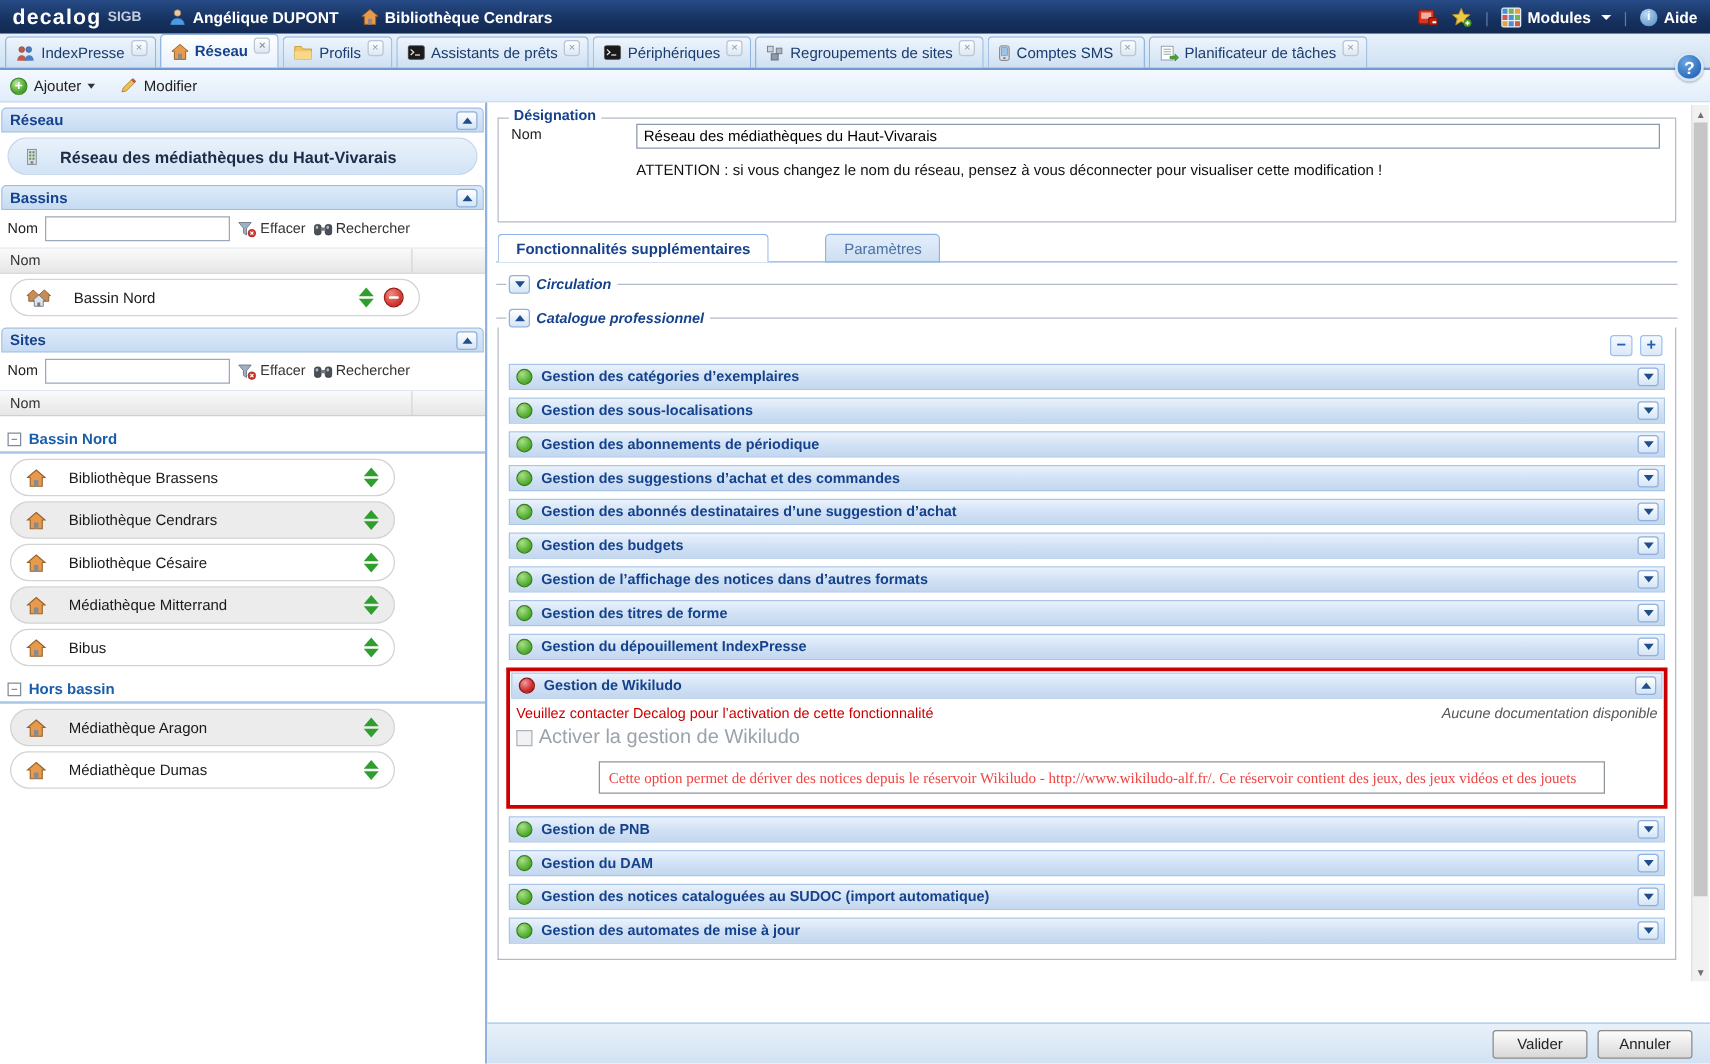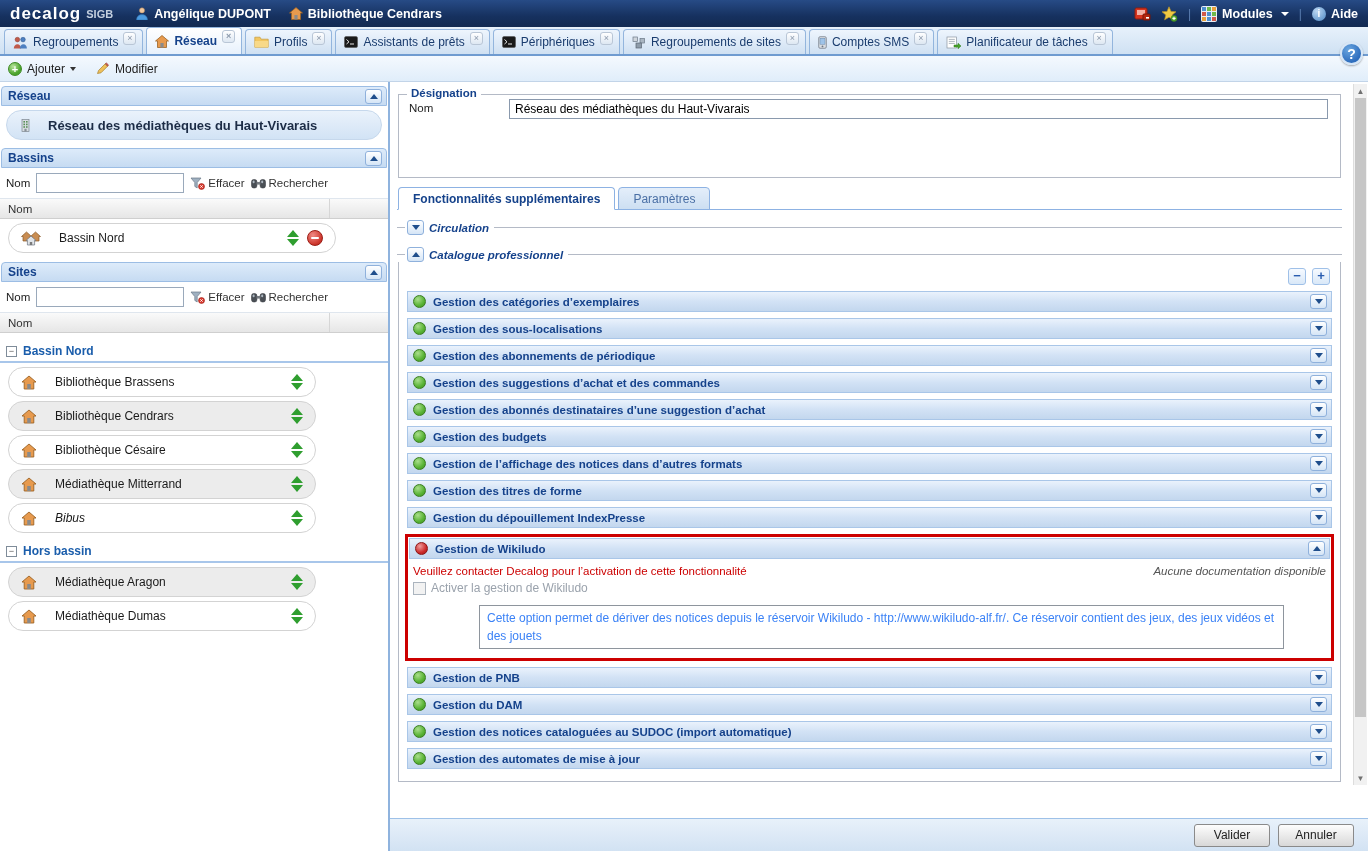--- a/index.html
+++ b/index.html
@@ -72,21 +72,21 @@
   
   .fieldset { position:relative; border:1px solid #b4bac6; margin:10px 1px 0 1px; padding:4px 10px 8px 10px; }
   .fieldset > .legend { position:absolute; top:-8px; left:8px; background:#fff; padding:0 4px; font-weight:bold; font-size:11.5px; color:#15428b; }
   .designation { height:84px; }
   .des-row { display:flex; align-items:flex-start; }
   .des-row .lbl { width:100px; font-size:11.5px; color:#222; padding-top:3px; }
   .des-row input { flex:1; height:20px; border:1px solid #8a99ad; padding:2px 5px; font-size:12px; font-family:"Liberation Sans",sans-serif; margin-right:2px; }
   .warning { margin:10px 0 0 100px; font-size:12px; color:#111; }
 
   
-  .main-tabs { display:flex; margin-top:8px; padding-left:1px; position:relative; }
+  .main-tabs { display:flex; margin-top:8px; padding-left:1px; position:relative;gap:42px; }
   .mtab { padding:4px 14px 3px 14px; border:1px solid #8db2e3; border-radius:4px 4px 0 0; margin-right:3px; font-size:12px; position:relative; top:1px; }
   .mtab.active { background:#fff; font-weight:bold; color:#15428b; border-bottom:1px solid #fff; z-index:2; }
   .mtab.inactive { background:linear-gradient(#e4eefa,#cddff2); color:#4a6fa5; }
   .mtab-line { border-top:1px solid #8db2e3; }
 
   
   .legend-row { display:flex; align-items:center; margin-top:10px;font-style:italic; }
   .legend-row .stub { width:8px; border-top:1px solid #b4bac6; }
   .legend-row .line { flex:1; border-top:1px solid #b4bac6; }
   .legend-row .sec-label { font-weight:bold; font-size:11.5px; color:#15428b; margin:0 5px; }
@@ -103,22 +103,22 @@
   .status-dot.red { background:radial-gradient(circle at 35% 30%, #ef9d9d, #cc2b2b 60%, #a01818); border:1px solid #8c1515; }
   .feature-label { margin-left:7px; font-weight:bold; font-size:11.5px; color:#15428b; }
   .feature-bar .sq-btn { margin-left:auto; }
   .wikiludo-wrap { border:3px solid #cc0000; margin:0 -2px 6px -2px; padding:1px; background:#fff; }
   .wikiludo-wrap .feature-bar { margin-bottom:0; }
   .wk-row1 { display:flex; align-items:center; margin-top:6px; padding:0 4px; }
   .wk-msg { color:#cc0000; font-size:11.5px; }
   .wk-doc { margin-left:auto; font-style:italic; color:#555; font-size:11.5px; }
   .wk-row2 { display:flex; align-items:center; gap:5px; margin-top:4px; padding:0 4px; }
   .wk-check { width:13px; height:13px; border:1px solid #abb4be; background:#f2f2f2; }
-  .wk-check-label { color:#9aa2ac; font-size:12px; }
-  .wk-desc { margin:10px 46px 8px 70px; border:1px solid #8e959d; background:#fff; padding:3px 7px; font-size:12px; line-height:1.5; color:#3b82f6; }
+  .wk-check-label { color:#9aa2ac; font-size:16px; }
+  .wk-desc { margin:10px 46px 8px 70px; border:1px solid #8e959d; background:#fff; padding:3px 7px; font-size:12px; line-height:1.5; color:#ef4444;font-family:Liberation Serif, serif; }
 
   
   .footer { height:33px; background:linear-gradient(#e8f1fa,#d2e2f3); border-top:1px solid #9ec1e8; display:flex; justify-content:flex-end; align-items:center; gap:8px; padding-right:14px; }
   .btn { min-width:76px; height:23px; border:1px solid #8a8a8a; border-radius:3px; background:linear-gradient(#fdfdfd,#d8d8d8); font-size:12px; color:#222; font-family:"Liberation Sans",sans-serif; }
 
   
   .v-scrollbar { position:absolute; top:2px; right:1px; bottom:66px; width:14px; background:#f1f1f1; border-left:1px solid #ddd; display:flex; flex-direction:column; }
   .sb-arrow { height:14px; display:flex; align-items:center; justify-content:center; color:#707070; font-size:8px; background:#f1f1f1; }
   .sb-track { flex:1; position:relative; }
   .sb-thumb { position:absolute; top:0; left:1px; right:1px; height:92%; background:#c6c6c6; }
@@ -192,21 +192,21 @@
 <div class="tabstrip" id="window-tabs">
     <div class="wtab">
       <span class="wicon">
         <svg width="15" height="13" viewBox="0 0 15 13">
           <circle cx="4.4" cy="3.6" r="2.3" fill="#c05a4a" stroke="#8a3a2c" stroke-width="0.5"></circle>
           <circle cx="10" cy="3.6" r="2.3" fill="#4d7fc0" stroke="#2c5288" stroke-width="0.5"></circle>
           <path d="M0.8 12.5c0-2.6 1.6-4.3 3.6-4.3s3.6 1.7 3.6 4.3z" fill="#c05a4a"></path>
           <path d="M6.8 12.5c0-2.6 1.6-4.3 3.6-4.3s3.5 1.7 3.5 4.3z" fill="#4d7fc0"></path>
         </svg>
       </span>
-      <span>Regroupements</span>
+      <span>IndexPresse</span>
       <span class="wtab-close">×</span>
     </div>
     <div class="wtab active">
       <span class="wicon">
         <svg width="14" height="13" viewBox="0 0 14 13">
           <path d="M7 0.5 L13.5 6 H11.5 V12.5 H2.5 V6 H0.5 Z" fill="#e79a4e" stroke="#9c6325" stroke-width="0.8"></path>
           <rect x="5.4" y="8" width="3.2" height="4.5" fill="#8a8a8a"></rect>
         </svg>
       </span>
       <span>Réseau</span>
@@ -464,21 +464,21 @@
               <path d="M8 1 L15 7 H12.8 V14 H3.2 V7 H1 Z" fill="#e79a4e" stroke="#9c6325" stroke-width="0.9"></path>
               <rect x="6.2" y="9" width="3.6" height="5" fill="#8a8a8a"></rect>
             </svg>
           </span>
           <span class="pill-label">Médiathèque Mitterrand</span>
           <span class="sort-arrows">
             <i class="up"></i>
             <i class="dn"></i>
           </span>
         </div>
-        <div class="pill" style="width: 308px; font-style: italic;">
+        <div class="pill" style="width: 308px;">
           <span class="wicon">
             <svg width="16" height="15" viewBox="0 0 16 15">
               <path d="M8 1 L15 7 H12.8 V14 H3.2 V7 H1 Z" fill="#e79a4e" stroke="#9c6325" stroke-width="0.9"></path>
               <rect x="6.2" y="9" width="3.6" height="5" fill="#8a8a8a"></rect>
             </svg>
           </span>
           <span class="pill-label">Bibus</span>
           <span class="sort-arrows">
             <i class="up"></i>
             <i class="dn"></i>
@@ -519,20 +519,21 @@
 
   <div class="main">
     <div class="main-scroll">
 
       <div class="fieldset designation">
         <span class="legend">Désignation</span>
         <div class="des-row">
           <span class="lbl">Nom</span>
           <input type="text" value="Réseau des médiathèques du Haut-Vivarais" style="">
         </div>
+        <div class="warning">ATTENTION : si vous changez le nom du réseau, pensez à vous déconnecter pour visualiser cette modification !</div>
       </div>
 
       <div class="main-tabs">
         <span class="mtab active">Fonctionnalités supplémentaires</span>
         <span class="mtab inactive">Paramètres</span>
       </div>
       <div class="mtab-line"></div>
 
       <div class="legend-row">
         <span class="stub"></span>

